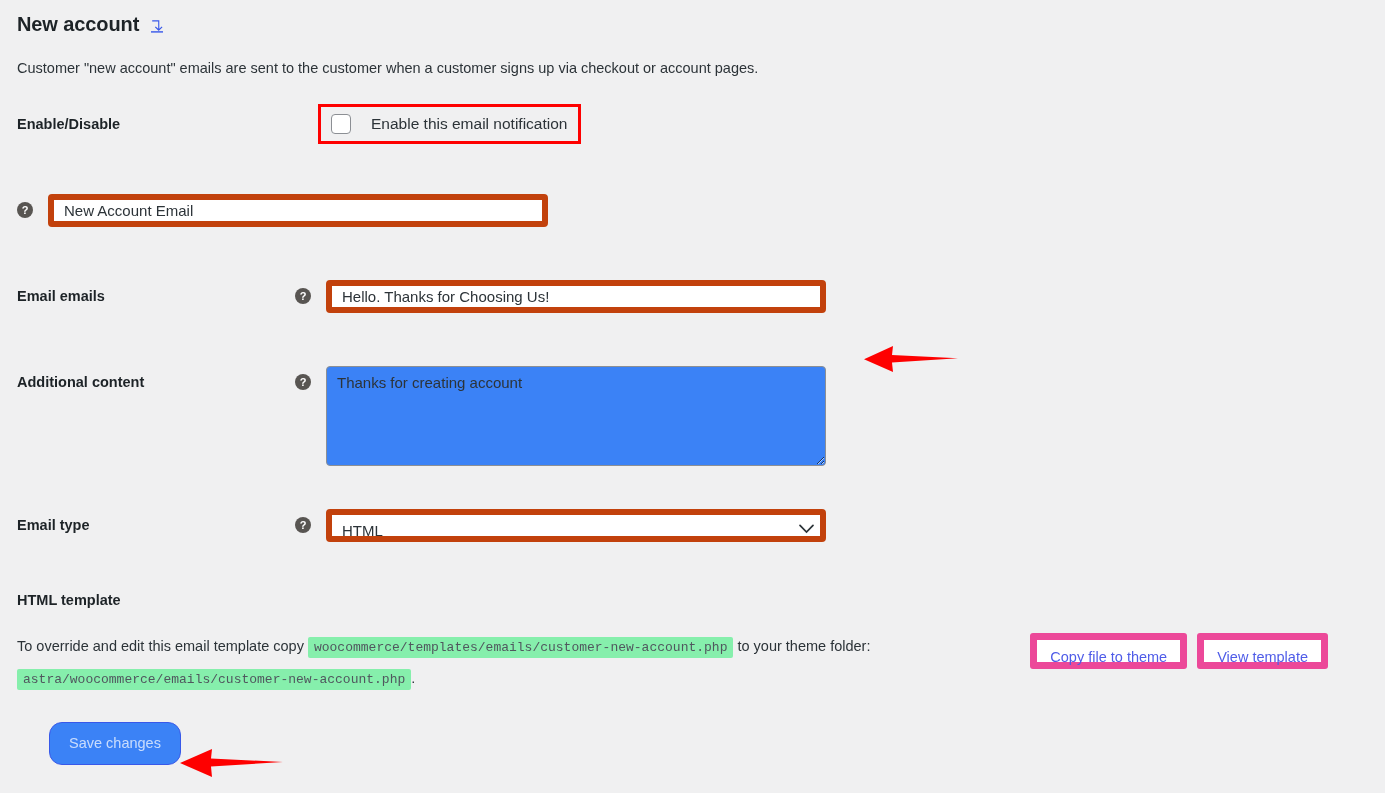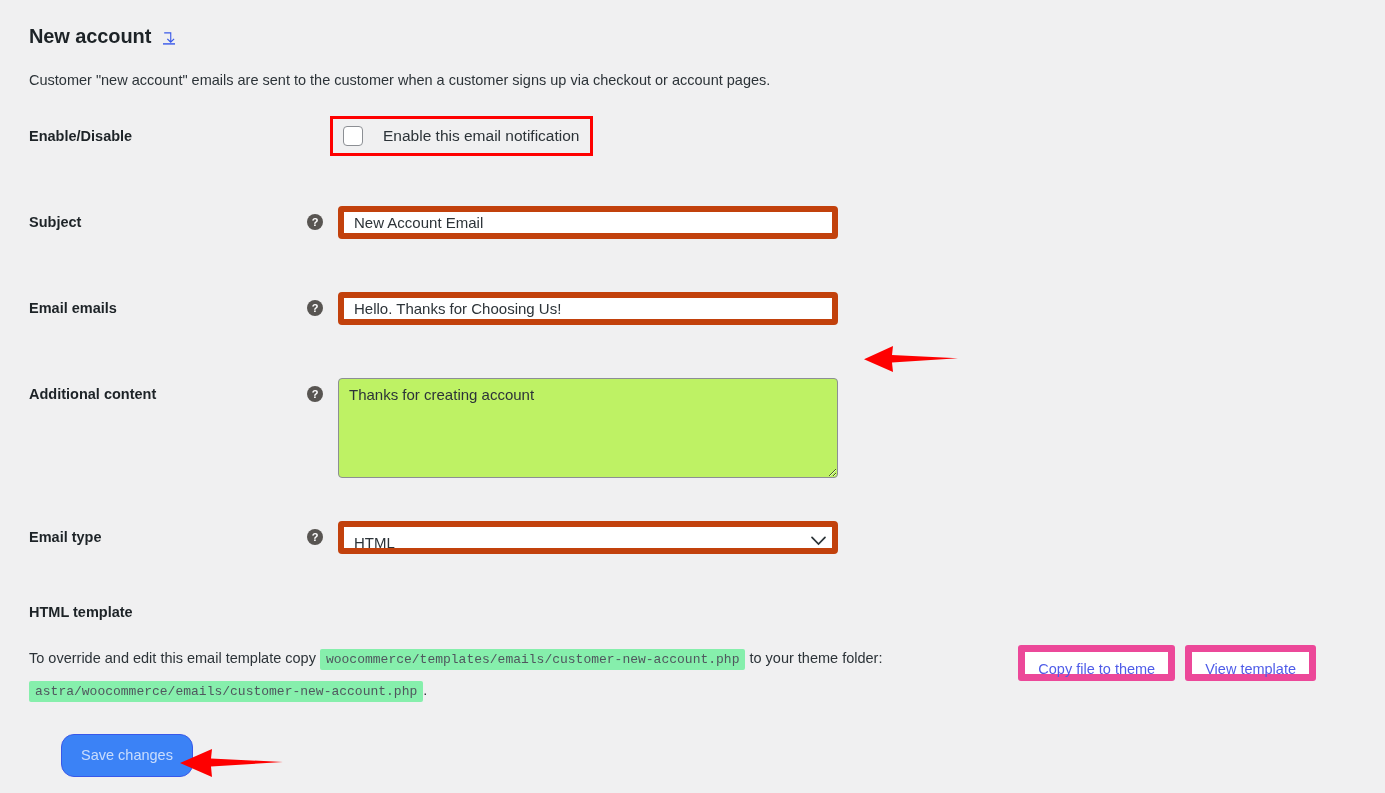--- a/index.html
+++ b/index.html
@@ -14,21 +14,21 @@
     font-family: "Liberation Sans", sans-serif;
     color: #1d2327;
     overflow: hidden;
     position: relative;
   }
 
   .page {
     position: relative;
     width: 1385px;
     height: 793px;
-    padding: 12px;
+    padding: 0;
   }
 
   
   .page-header {
     display: flex;
     align-items: center;
     gap: 10px;
     padding: 10px 0 0 17px;
     height: 38px;
   }
@@ -121,21 +121,21 @@
     color: #2c3338;
     padding: 0 10px;
     line-height: 31px;
     outline: none;
   }
   .textarea-input {
     width: 500px;
     height: 100px;
     border: 1px solid #8c8f94;
     border-radius: 4px;
-    background: #bef264;
+    background: #3b82f6;
     font-size: 15px;
     font-family: "Liberation Sans", sans-serif;
     color: #2c3338;
     padding: 6px 10px;
     line-height: 20px;
     resize: both;
     outline: none;
     overflow: hidden;
   }
 
@@ -294,21 +294,20 @@
       <div class="row-field">
         <div class="help-spacer"></div>
         <div class="checkbox-wrap">
           <div class="checkbox-box"></div>
           <span class="checkbox-label">Enable this email notification</span>
         </div>
       </div>
     </div>
 
     <div class="form-row row-subject">
-      <div class="row-label">Subject</div>
       <div class="row-field">
         <span class="help-tip">?</span>
         <input class="text-input" type="text" value="New Account Email" style="">
       </div>
     </div>
 
     <div class="form-row row-heading">
       <div class="row-label">Email emails</div>
       <div class="row-field">
         <span class="help-tip">?</span>

